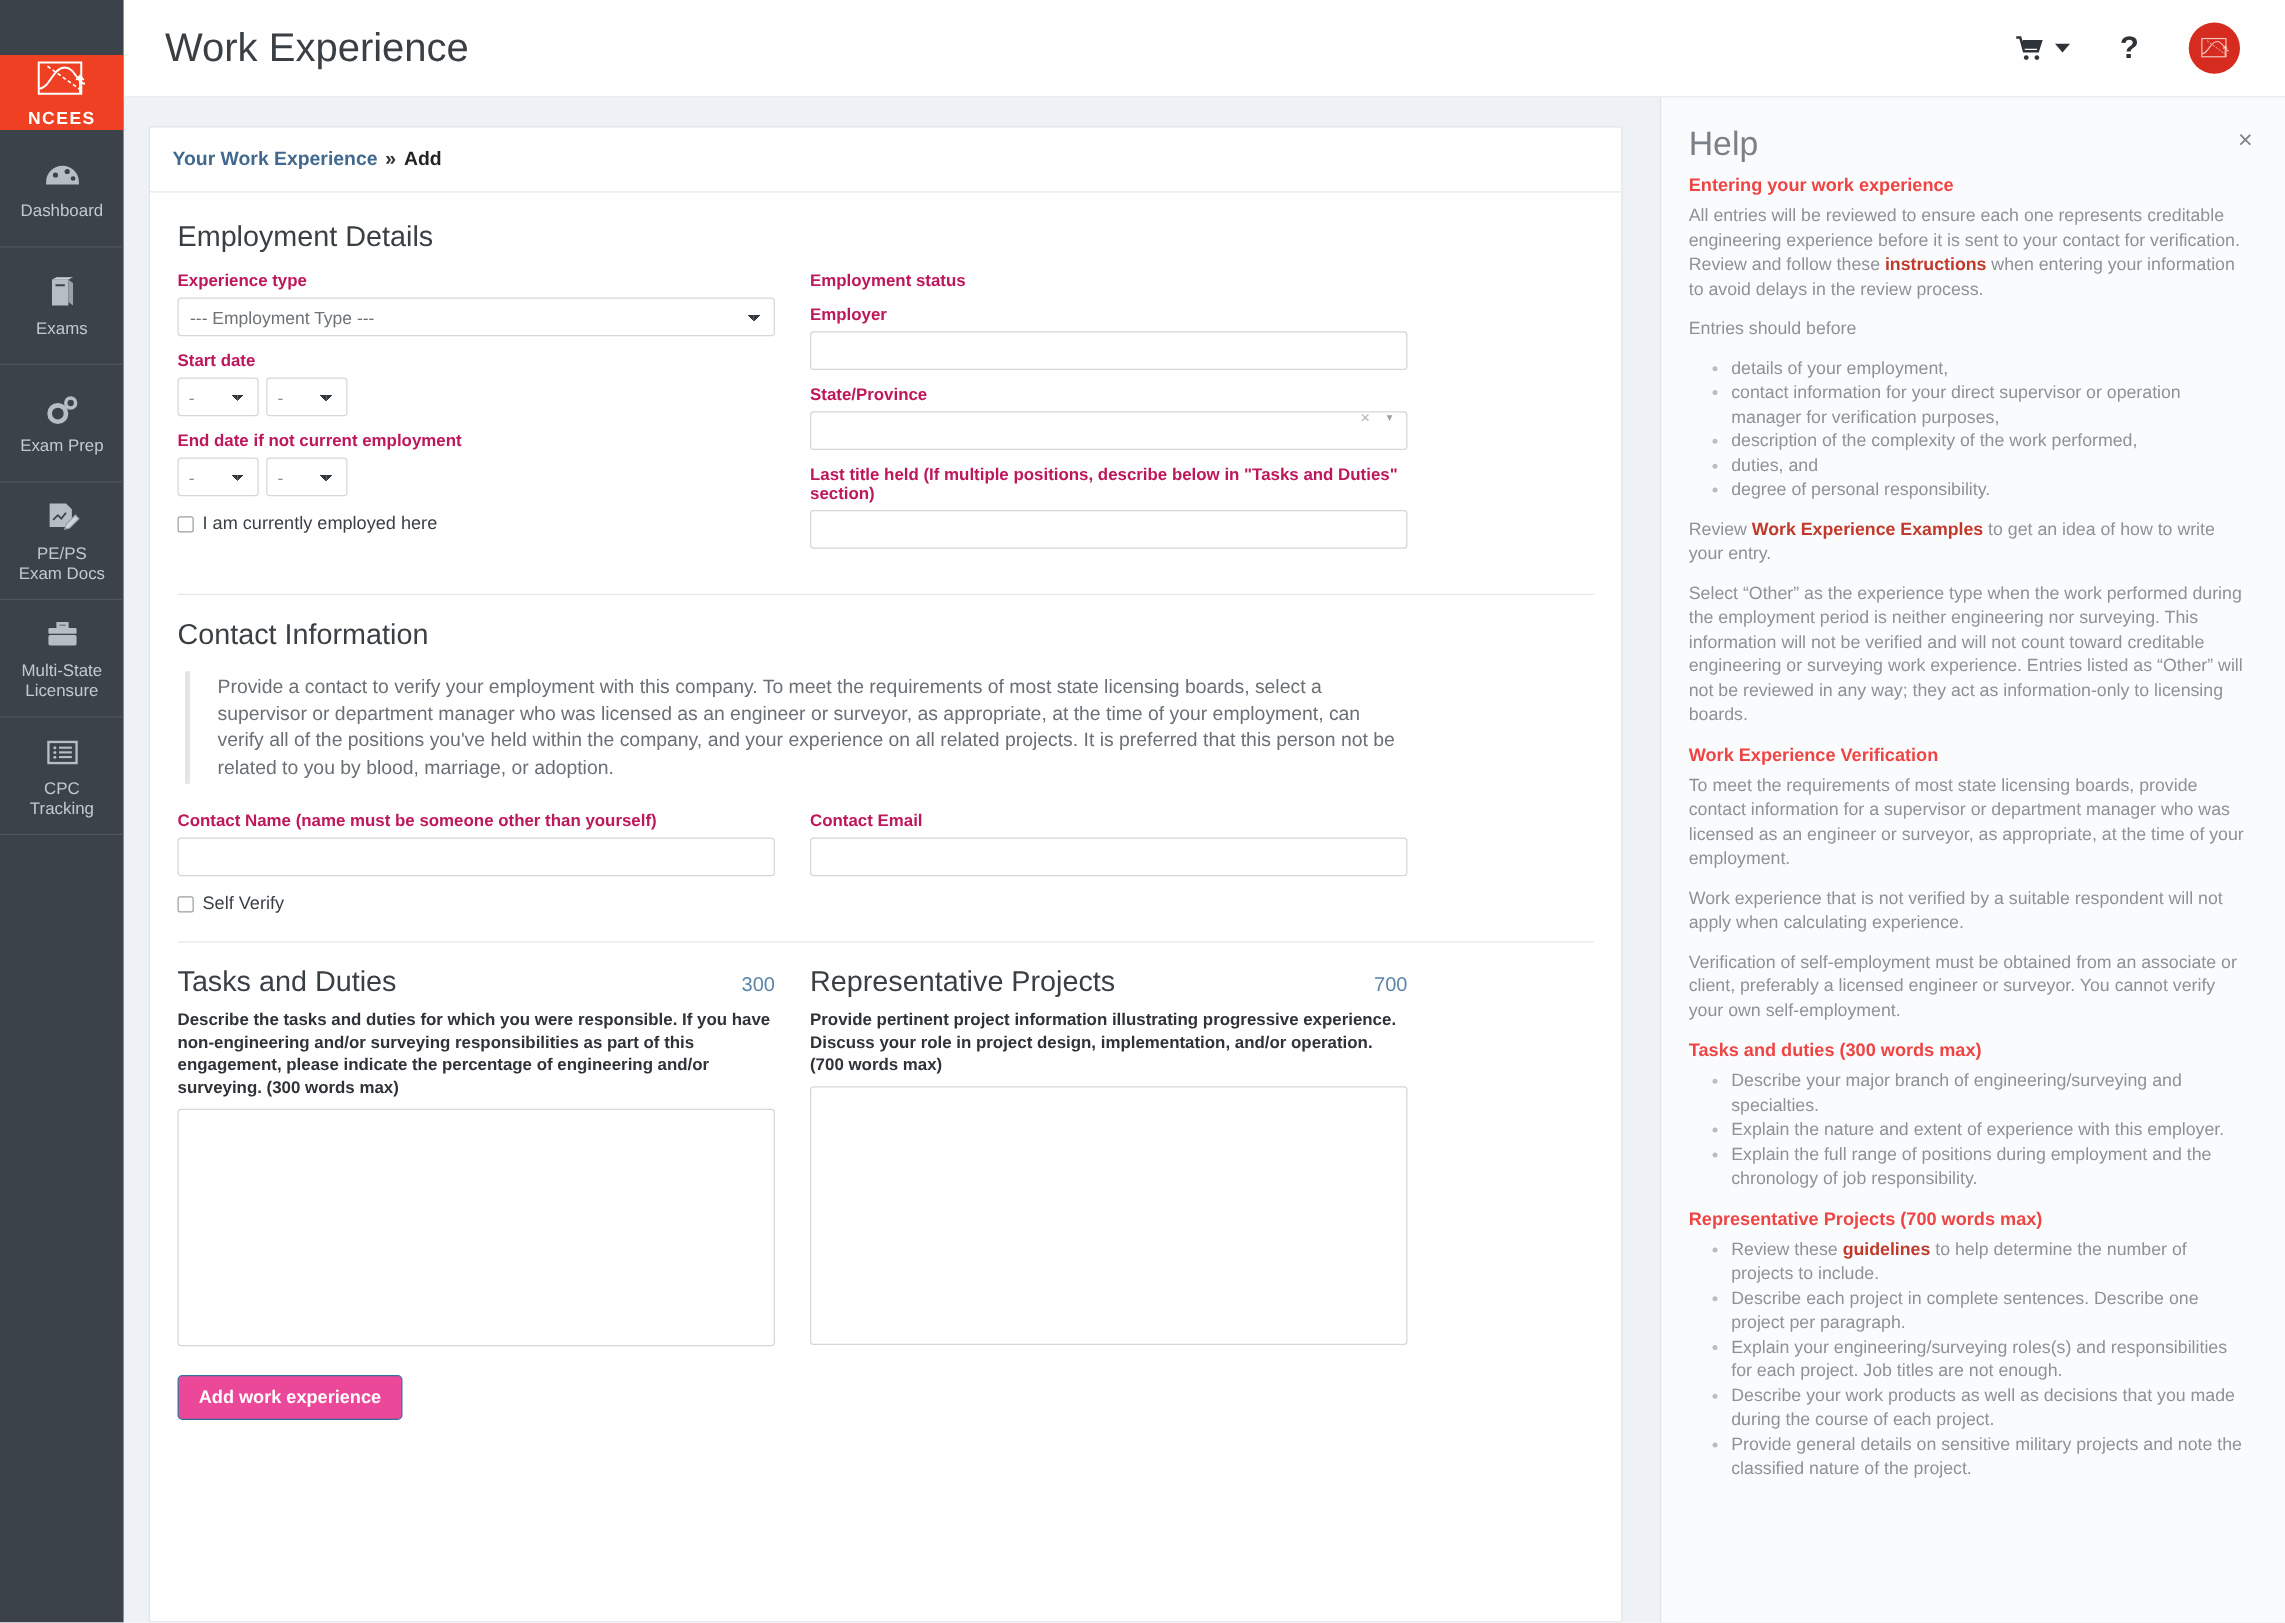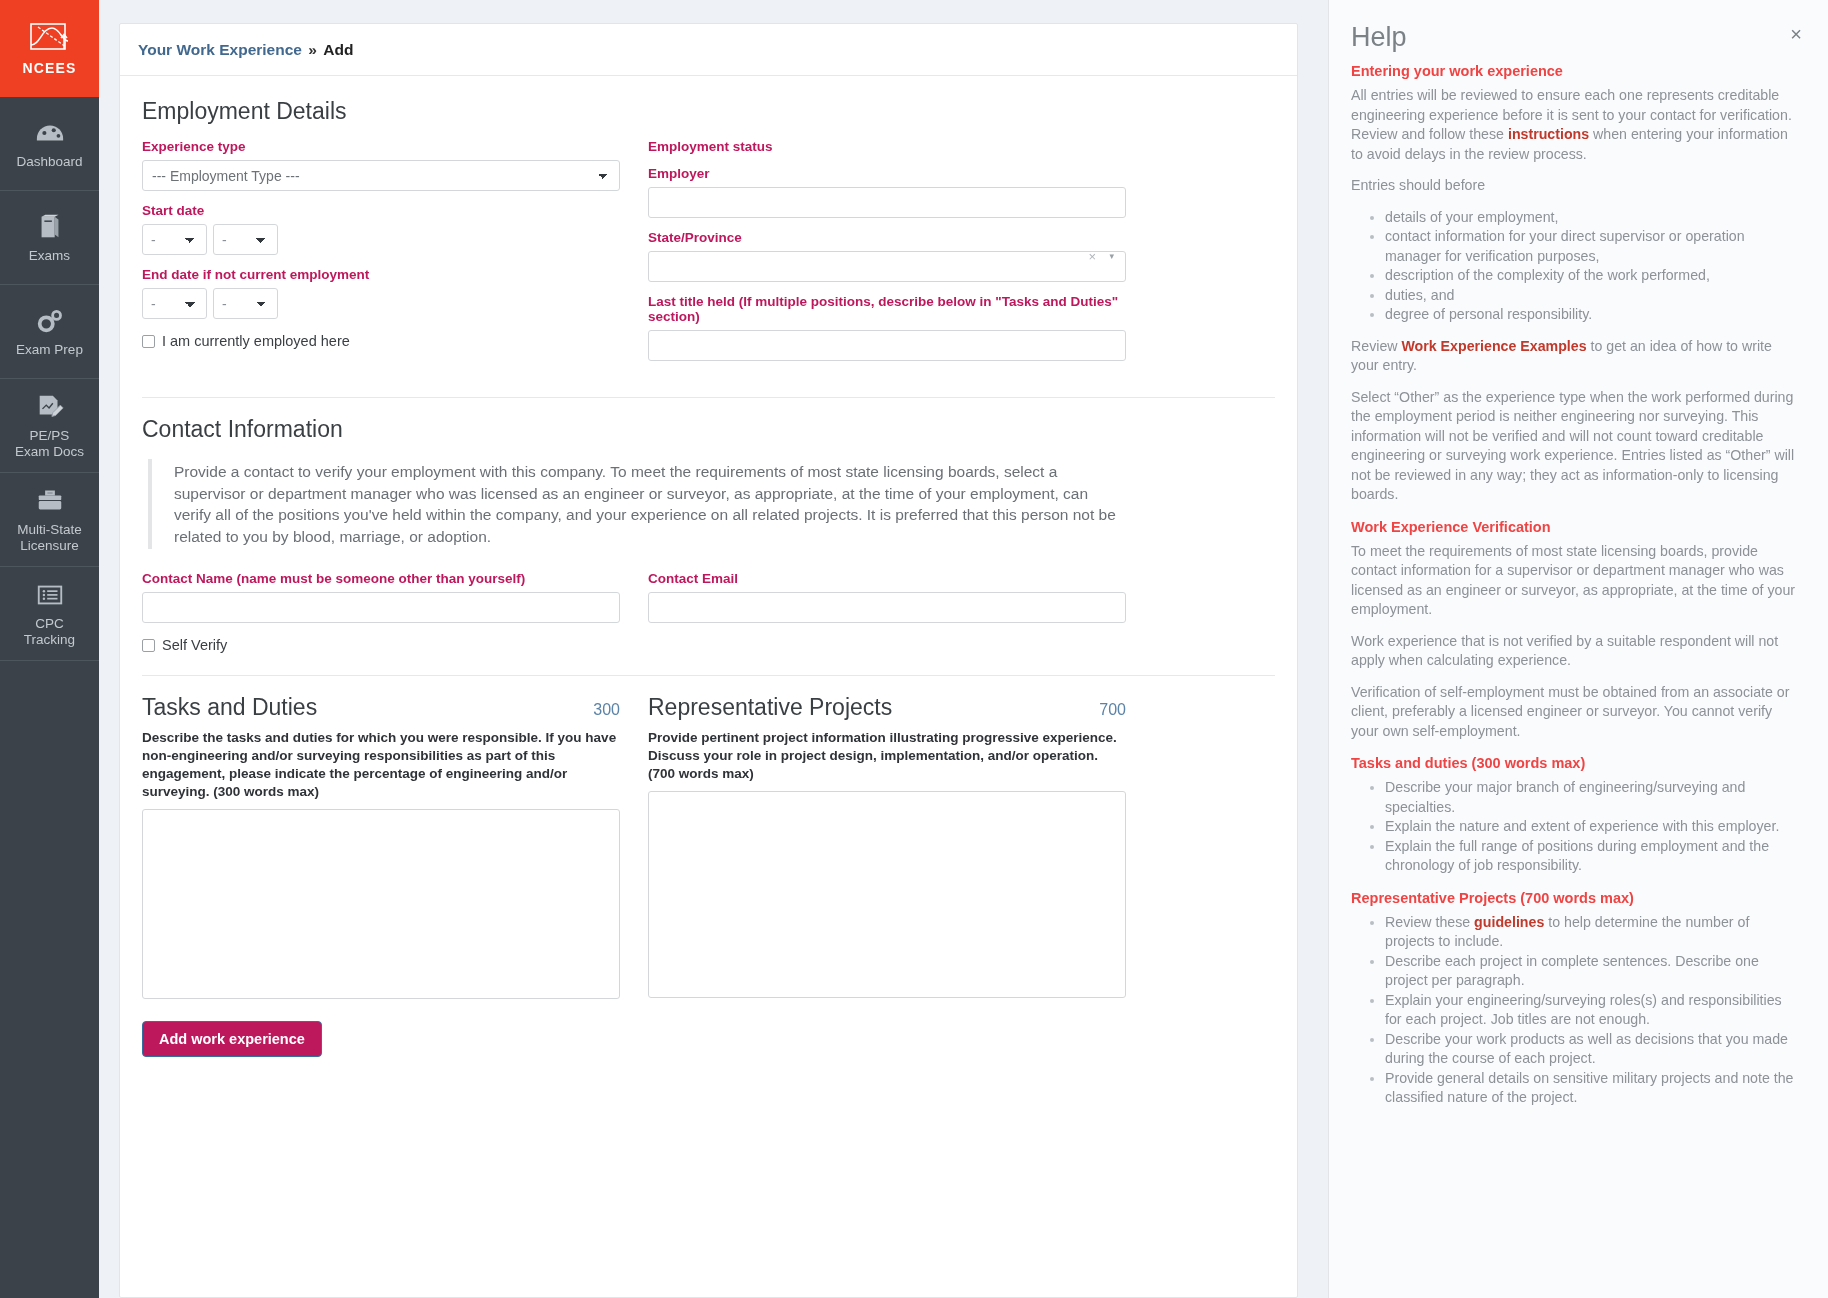--- a/index.html
+++ b/index.html
@@ -14,24 +14,25 @@
   .app { display: flex; width: 1828px; height: 1298px; }
 
   
   .sidebar {
     width: 99px; min-width: 99px;
     background: #3b4249;
     display: flex; flex-direction: column;
     height: 1298px;
   }
   .logo-block {
-    height: 97px; background: #ef4024;
+    height: 60px; background: #ef4024;
     display: flex; flex-direction: column;
     align-items: center; justify-content: center;
     gap: 3px;
+    margin-top: 44px;
   }
   .logo-mark { width: 48px; height: 36px; }
   .logo-text {
     color: #fff; font-size: 14px; font-weight: bold;
     letter-spacing: 1.2px;
   }
   .nav-item {
     height: 94px;
     border-bottom: 1px solid #4d555d;
     display: flex; flex-direction: column;
@@ -167,21 +168,21 @@
     font-size: 13.5px; font-weight: bold; color: #2f3338;
     line-height: 18px; margin: 0 0 8px 0;
   }
   textarea.ta {
     width: 100%; height: 190px; resize: none;
     border: 1px solid #d4d7da; border-radius: 3px;
     font-family: "Liberation Sans", sans-serif; font-size: 14px;
     padding: 6px 8px; background:#fff;
   }
   .btn-primary {
-    background: #be185d; border: 1px solid #34709f; color: #fff;
+    background: #ec4899; border: 1px solid #34709f; color: #fff;
     font-size: 14.5px; font-weight: bold; border-radius: 4px;
     padding: 9px 16px; cursor: pointer;
     font-family: "Liberation Sans", sans-serif;
     margin: 18px 0 20px 0;
   }
 
   
   .help-panel {
     width: 500px; min-width: 500px;
     background: #fafbfc;
@@ -291,20 +292,43 @@
         <rect x="13" y="15" width="11" height="1.8" fill="#b6bdc4"></rect>
         <rect x="13" y="19" width="11" height="1.8" fill="#b6bdc4"></rect>
       </svg>
       <span class="nav-label" style="white-space:pre-line">CPC
 Tracking</span>
     </div>
   </nav>
 
   <div class="right-col">
 
+    <header class="header">
+      <h1 class="page-title">Work Experience</h1>
+      <div class="header-right">
+        <div class="cart-wrap">
+          <svg width="25" height="22" viewBox="0 0 25 22">
+            <path d="M1 2h3.2l3 11h11l2.6-8H6.2" fill="none" stroke="#2d3338" stroke-width="2"></path>
+            <rect x="6" y="5" width="14" height="6" fill="#2d3338"></rect>
+            <circle cx="9" cy="18" r="1.9" fill="#2d3338"></circle>
+            <circle cx="17.5" cy="18" r="1.9" fill="#2d3338"></circle>
+          </svg>
+          <span class="caret-dn"></span>
+        </div>
+        <span class="help-q">?</span>
+        <div class="avatar">
+          <svg width="28" height="22" viewBox="0 0 48 36">
+            <rect x="6" y="4" width="33" height="25" fill="none" stroke="#f7c7c2" stroke-width="1.6"></rect>
+            <path d="M6 25 C15 25 17 8 27 8 C35 8 37 21 43 21" fill="none" stroke="#f7c7c2" stroke-width="1.6"></path>
+            <path d="M13 7 L40 27" stroke="#f7c7c2" stroke-width="1.2" stroke-dasharray="3 2" fill="none"></path>
+            <path d="M38 29 L38 15 M35 18 L38 14.5 L41 18" stroke="#f7c7c2" stroke-width="1.5" fill="none"></path>
+          </svg>
+        </div>
+      </div>
+    </header>
 
     <div class="body-area">
 
       <div class="main-col">
         <div class="card">
 
           <div class="breadcrumb">
             <span class="bc-link">Your Work Experience</span>
             <span class="bc-sep">»</span>
             <span class="bc-current">Add</span>

